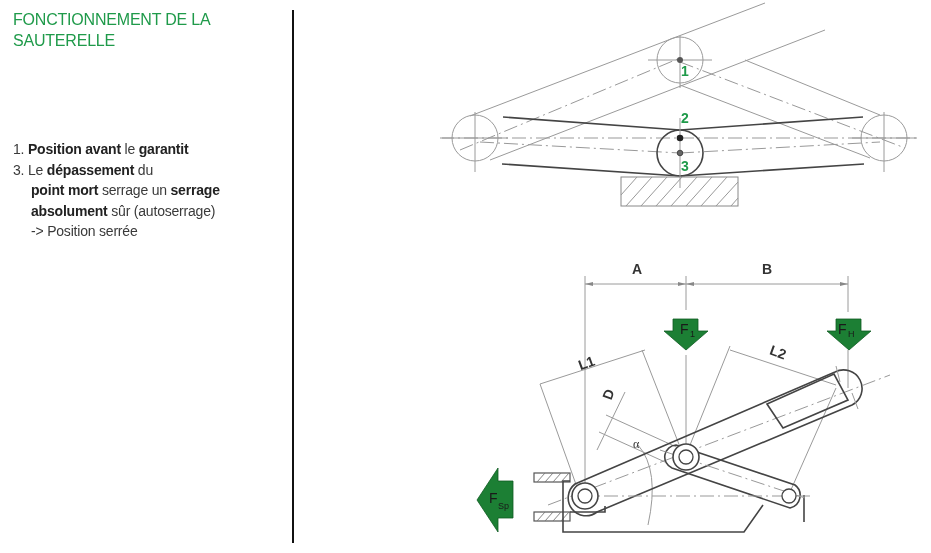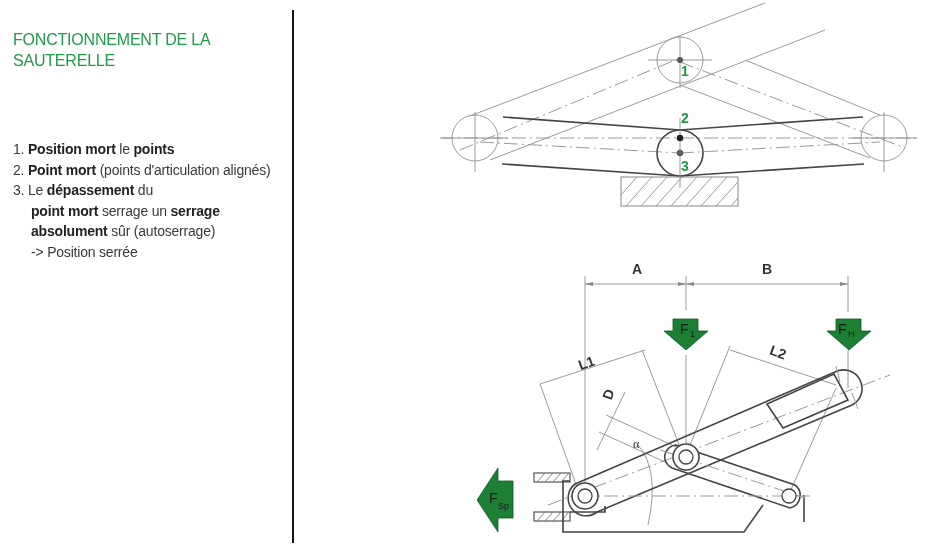--- a/index.html
+++ b/index.html
@@ -1,39 +1,38 @@
 <!DOCTYPE html>
 <html><head>
 <meta charset="utf-8">
 <style>
   html, body { margin: 0; padding: 0; background: #ffffff; }
   body { width: 931px; height: 553px; position: relative; overflow: hidden; font-family: "Liberation Sans", sans-serif; }
-  .title { position: absolute; left: 13px; top: 29px; width: 260px; color: #1f9a4a; font-size: 16px; line-height: 21px; letter-spacing: -0.2px; }
+  .title { position: absolute; left: 13px; top: 9px; width: 260px; color: #1f9a4a; font-size: 16px; line-height: 21px; letter-spacing: -0.2px; }
   .list { position: absolute; left: 13px; top: 139px; width: 270px; color: #3a3a3a; font-size: 14px; line-height: 20.5px; letter-spacing: -0.2px; margin: 0; padding: 0; list-style: none; }
   .list li { padding-left: 18px; text-indent: -18px; }
   .list b { color: #222; font-weight: bold; }
   .divider { position: absolute; left: 292px; top: 10px; width: 2px; height: 533px; background: #111; }
   svg { position: absolute; left: 0; top: 0; }
   .thin { stroke: #9a9a9a; stroke-width: 1; fill: none; }
   .dark { stroke: #444; stroke-width: 1.6; fill: none; }
   .dash { stroke: #999; stroke-width: 1; fill: none; stroke-dasharray: 14 4 2 4; }
   .lbl { font-family: "Liberation Sans", sans-serif; font-weight: bold; fill: #333; font-size: 14px; }
   .num { font-family: "Liberation Sans", sans-serif; font-weight: bold; fill: #1f9a4a; font-size: 14px; }
   .force { fill: #1c7f34; stroke: #0f5a22; stroke-width: 0.8; }
   .ftext { font-family: "Liberation Sans", sans-serif; fill: #1a1a1a; font-size: 14px; }
   .fsub { font-family: "Liberation Sans", sans-serif; fill: #1a1a1a; font-size: 9px; }
 </style>
 </head>
 <body>
 
 <div class="title">FONCTIONNEMENT DE LA SAUTERELLE</div>
 
 <ul class="list">
-  <li><span>1. </span><b>Position mort</b><span> le </span><b>points</b></li>
-  <li><span>2. </span><b>Point mort</b><span> (points d'articulation alignés)</span></li>
+  <li><span>1. </span><b>Position avant</b><span> le </span><b>garantit</b></li>
   <li><span>3. </span><span>Le </span><b>dépassement</b><span> du </span><br><b>point mort</b><span> serrage un </span><b>serrage absolument</b><span> sûr (autoserrage)</span><br><span>-&gt; Position serrée</span></li>
 </ul>
 
 <div class="divider"></div>
 
 <svg width="931" height="553">
   <g>
     <line class="thin" x1="470" y1="116" x2="765" y2="3"></line>
     <line class="thin" x1="490" y1="160" x2="825" y2="30"></line>
     <line class="dash" x1="460" y1="150" x2="680" y2="58"></line>

